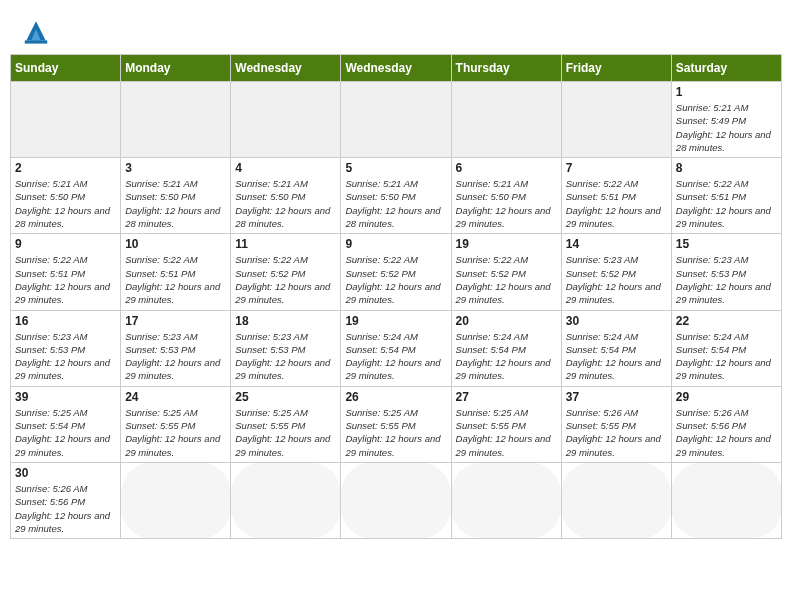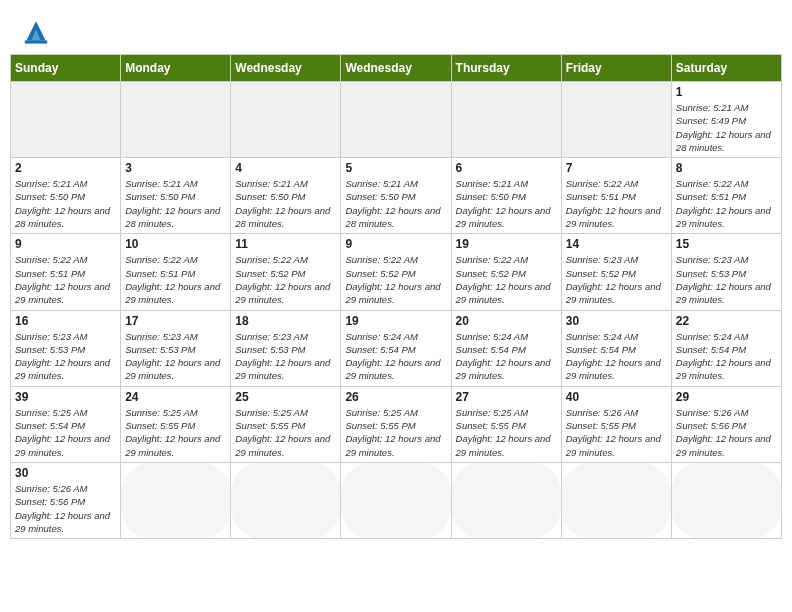--- a/index.html
+++ b/index.html
@@ -353,21 +353,21 @@
         </td>
         <td class="has-data">
           <span class="day-number">27</span>
         <div class="day-info">
           Sunrise: 5:25 AM<br>
           Sunset: 5:55 PM<br>
           Daylight: 12 hours and 29 minutes.
         </div>
         </td>
         <td class="has-data">
-          <span class="day-number">40</span>
+          <span class="day-number">37</span>
         <div class="day-info">
           Sunrise: 5:26 AM<br>
           Sunset: 5:55 PM<br>
           Daylight: 12 hours and 29 minutes.
         </div>
         </td>
         <td class="has-data">
           <span class="day-number">29</span>
         <div class="day-info">
           Sunrise: 5:26 AM<br>

